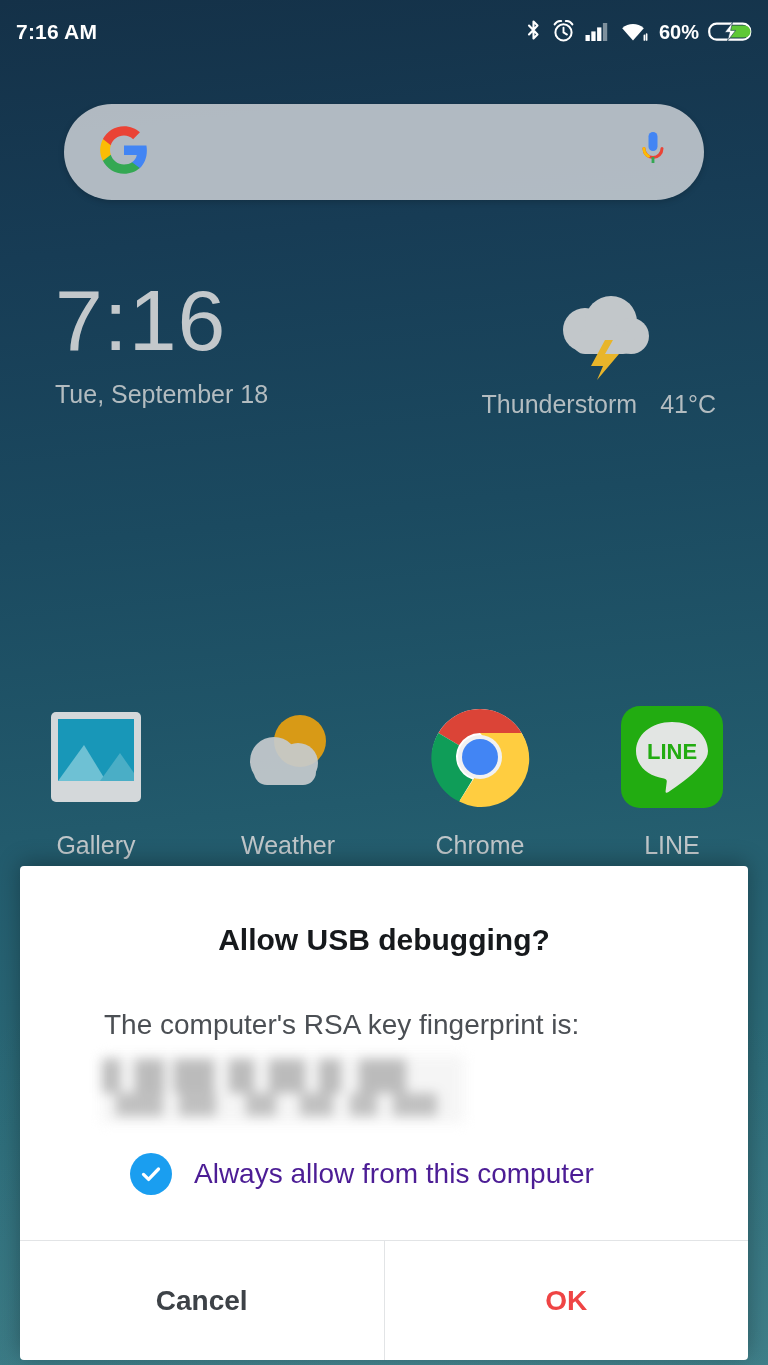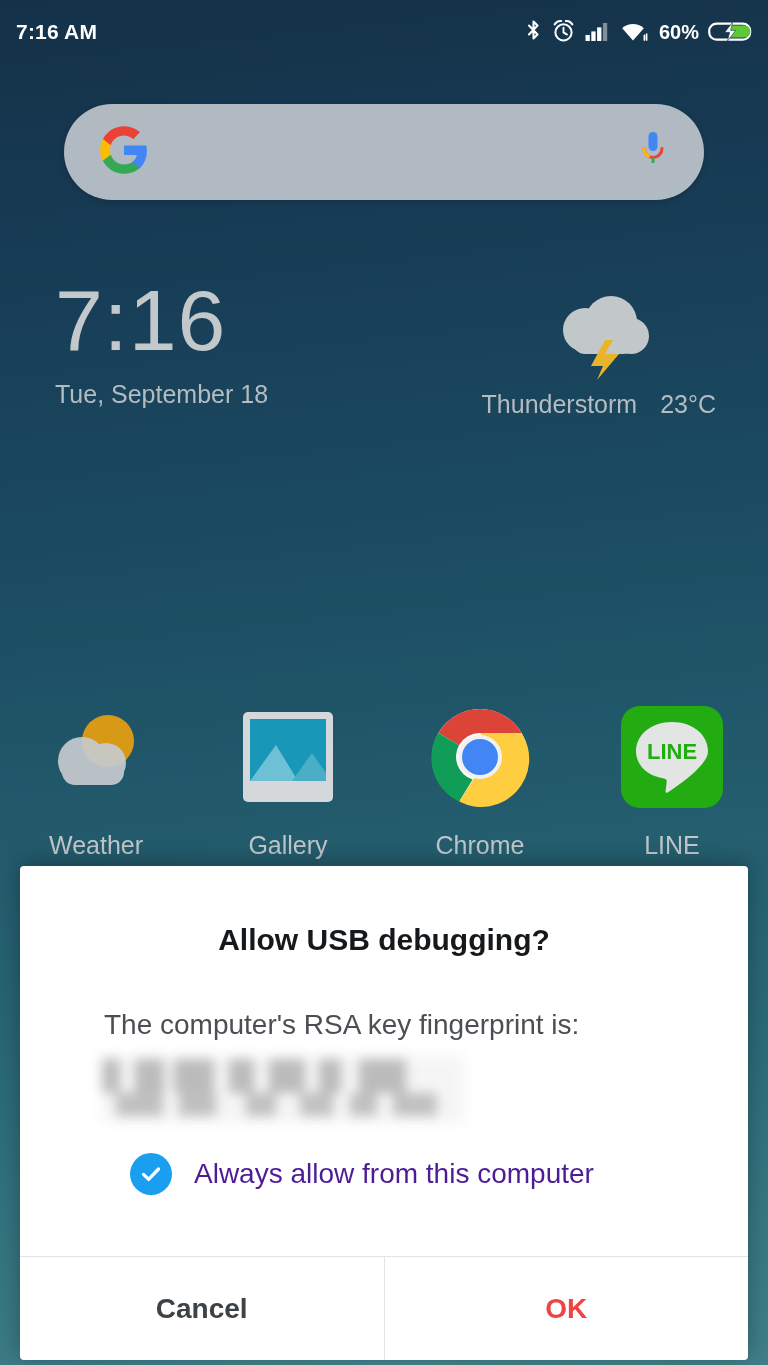--- a/index.html
+++ b/index.html
@@ -145,21 +145,21 @@
   }
   #checkbox{
     width:42px; height:42px; border-radius:50%;
     background:#1a9ef0; flex:none;
     display:flex; align-items:center; justify-content:center;
   }
   #checkbox-label{
     margin-left:22px; font-size:28px; color:#4c1d95; font-weight:400;
   }
   #dialog-buttons{
-    height:104px; border-top:1px solid #e2e4e6;
+    height:120px; border-top:1px solid #e2e4e6;
     display:flex;
   }
   .dlg-btn{
     flex:1; display:flex; align-items:center; justify-content:center;
     font-size:28px; font-weight:bold;
     background:none; border:none; cursor:pointer;
     font-family:"Liberation Sans", sans-serif;
   }
   #cancel-button{ color:#3d4247; border-right:1px solid #e2e4e6; }
   #ok-button{ color:#ef4444; }
@@ -250,55 +250,55 @@
         <circle cx="42" cy="42" r="22"></circle>
         <circle cx="68" cy="34" r="26"></circle>
         <circle cx="88" cy="48" r="18"></circle>
         <rect x="30" y="42" width="62" height="24" rx="12"></rect>
       </g>
       <path d="M62 52 L48 78 L60 78 L54 92 L76 66 L62 66 L70 52 Z" fill="#e8b52a"></path>
     </svg>
   </div>
   <div id="weather-text">
     <span>Thunderstorm</span>
-    <span class="temp">23°C</span>
+    <span class="temp">41°C</span>
   </div>
 </div>
 
 <div id="app-row">
+
+  <div class="app">
+    <span class="app-icon">
+      <svg width="104" height="104" viewBox="0 0 104 104">
+        <rect x="7" y="7" width="90" height="90" rx="5" fill="#d4d8da"></rect>
+        <rect x="14" y="14" width="76" height="62" fill="#1897b8"></rect>
+        <path d="M14 76 L40 40 L62 76 Z" fill="#6ec1d4"></path>
+        <path d="M56 76 L76 48 L90 68 L90 76 Z" fill="#4aaec6"></path>
+      </svg>
+    </span>
+    <span class="app-label">Gallery</span>
+  </div>
 
   <div class="app">
     <span class="app-icon">
       <svg width="104" height="104" viewBox="0 0 104 104">
         <circle cx="64" cy="36" r="26" fill="#d89a16"></circle>
         <g fill="#c6cbce" opacity="0.92">
           <circle cx="38" cy="56" r="24"></circle>
           <circle cx="62" cy="58" r="20"></circle>
           <rect x="18" y="54" width="62" height="26" rx="13"></rect>
         </g>
       </svg>
     </span>
     <span class="app-label">Weather</span>
   </div>
 
   <div class="app">
     <span class="app-icon">
       <svg width="104" height="104" viewBox="0 0 104 104">
-        <rect x="7" y="7" width="90" height="90" rx="5" fill="#d4d8da"></rect>
-        <rect x="14" y="14" width="76" height="62" fill="#1897b8"></rect>
-        <path d="M14 76 L40 40 L62 76 Z" fill="#6ec1d4"></path>
-        <path d="M56 76 L76 48 L90 68 L90 76 Z" fill="#4aaec6"></path>
-      </svg>
-    </span>
-    <span class="app-label">Gallery</span>
-  </div>
-
-  <div class="app">
-    <span class="app-icon">
-      <svg width="104" height="104" viewBox="0 0 104 104">
         <circle cx="52" cy="52" r="48" fill="#ffffff"></circle>
         <path d="M52 4 A48 48 0 0 1 93.6 28 L52 28 A24 24 0 0 0 31 40.2 L10.4 28 A48 48 0 0 1 52 4 Z" fill="#db4437"></path>
         <path d="M10.4 28 L31 40.2 A24 24 0 0 0 44.6 74.6 L31.2 96.6 A48 48 0 0 1 10.4 28 Z" fill="#0f9d58"></path>
         <path d="M93.6 28 A48 48 0 0 1 31.2 96.6 L52 64 A24 24 0 0 0 52 28 Z" fill="#ffcd40"></path>
         <circle cx="52" cy="52" r="22" fill="#f1f1f1"></circle>
         <circle cx="52" cy="52" r="18" fill="#4285f4"></circle>
       </svg>
     </span>
     <span class="app-label">Chrome</span>
   </div>

